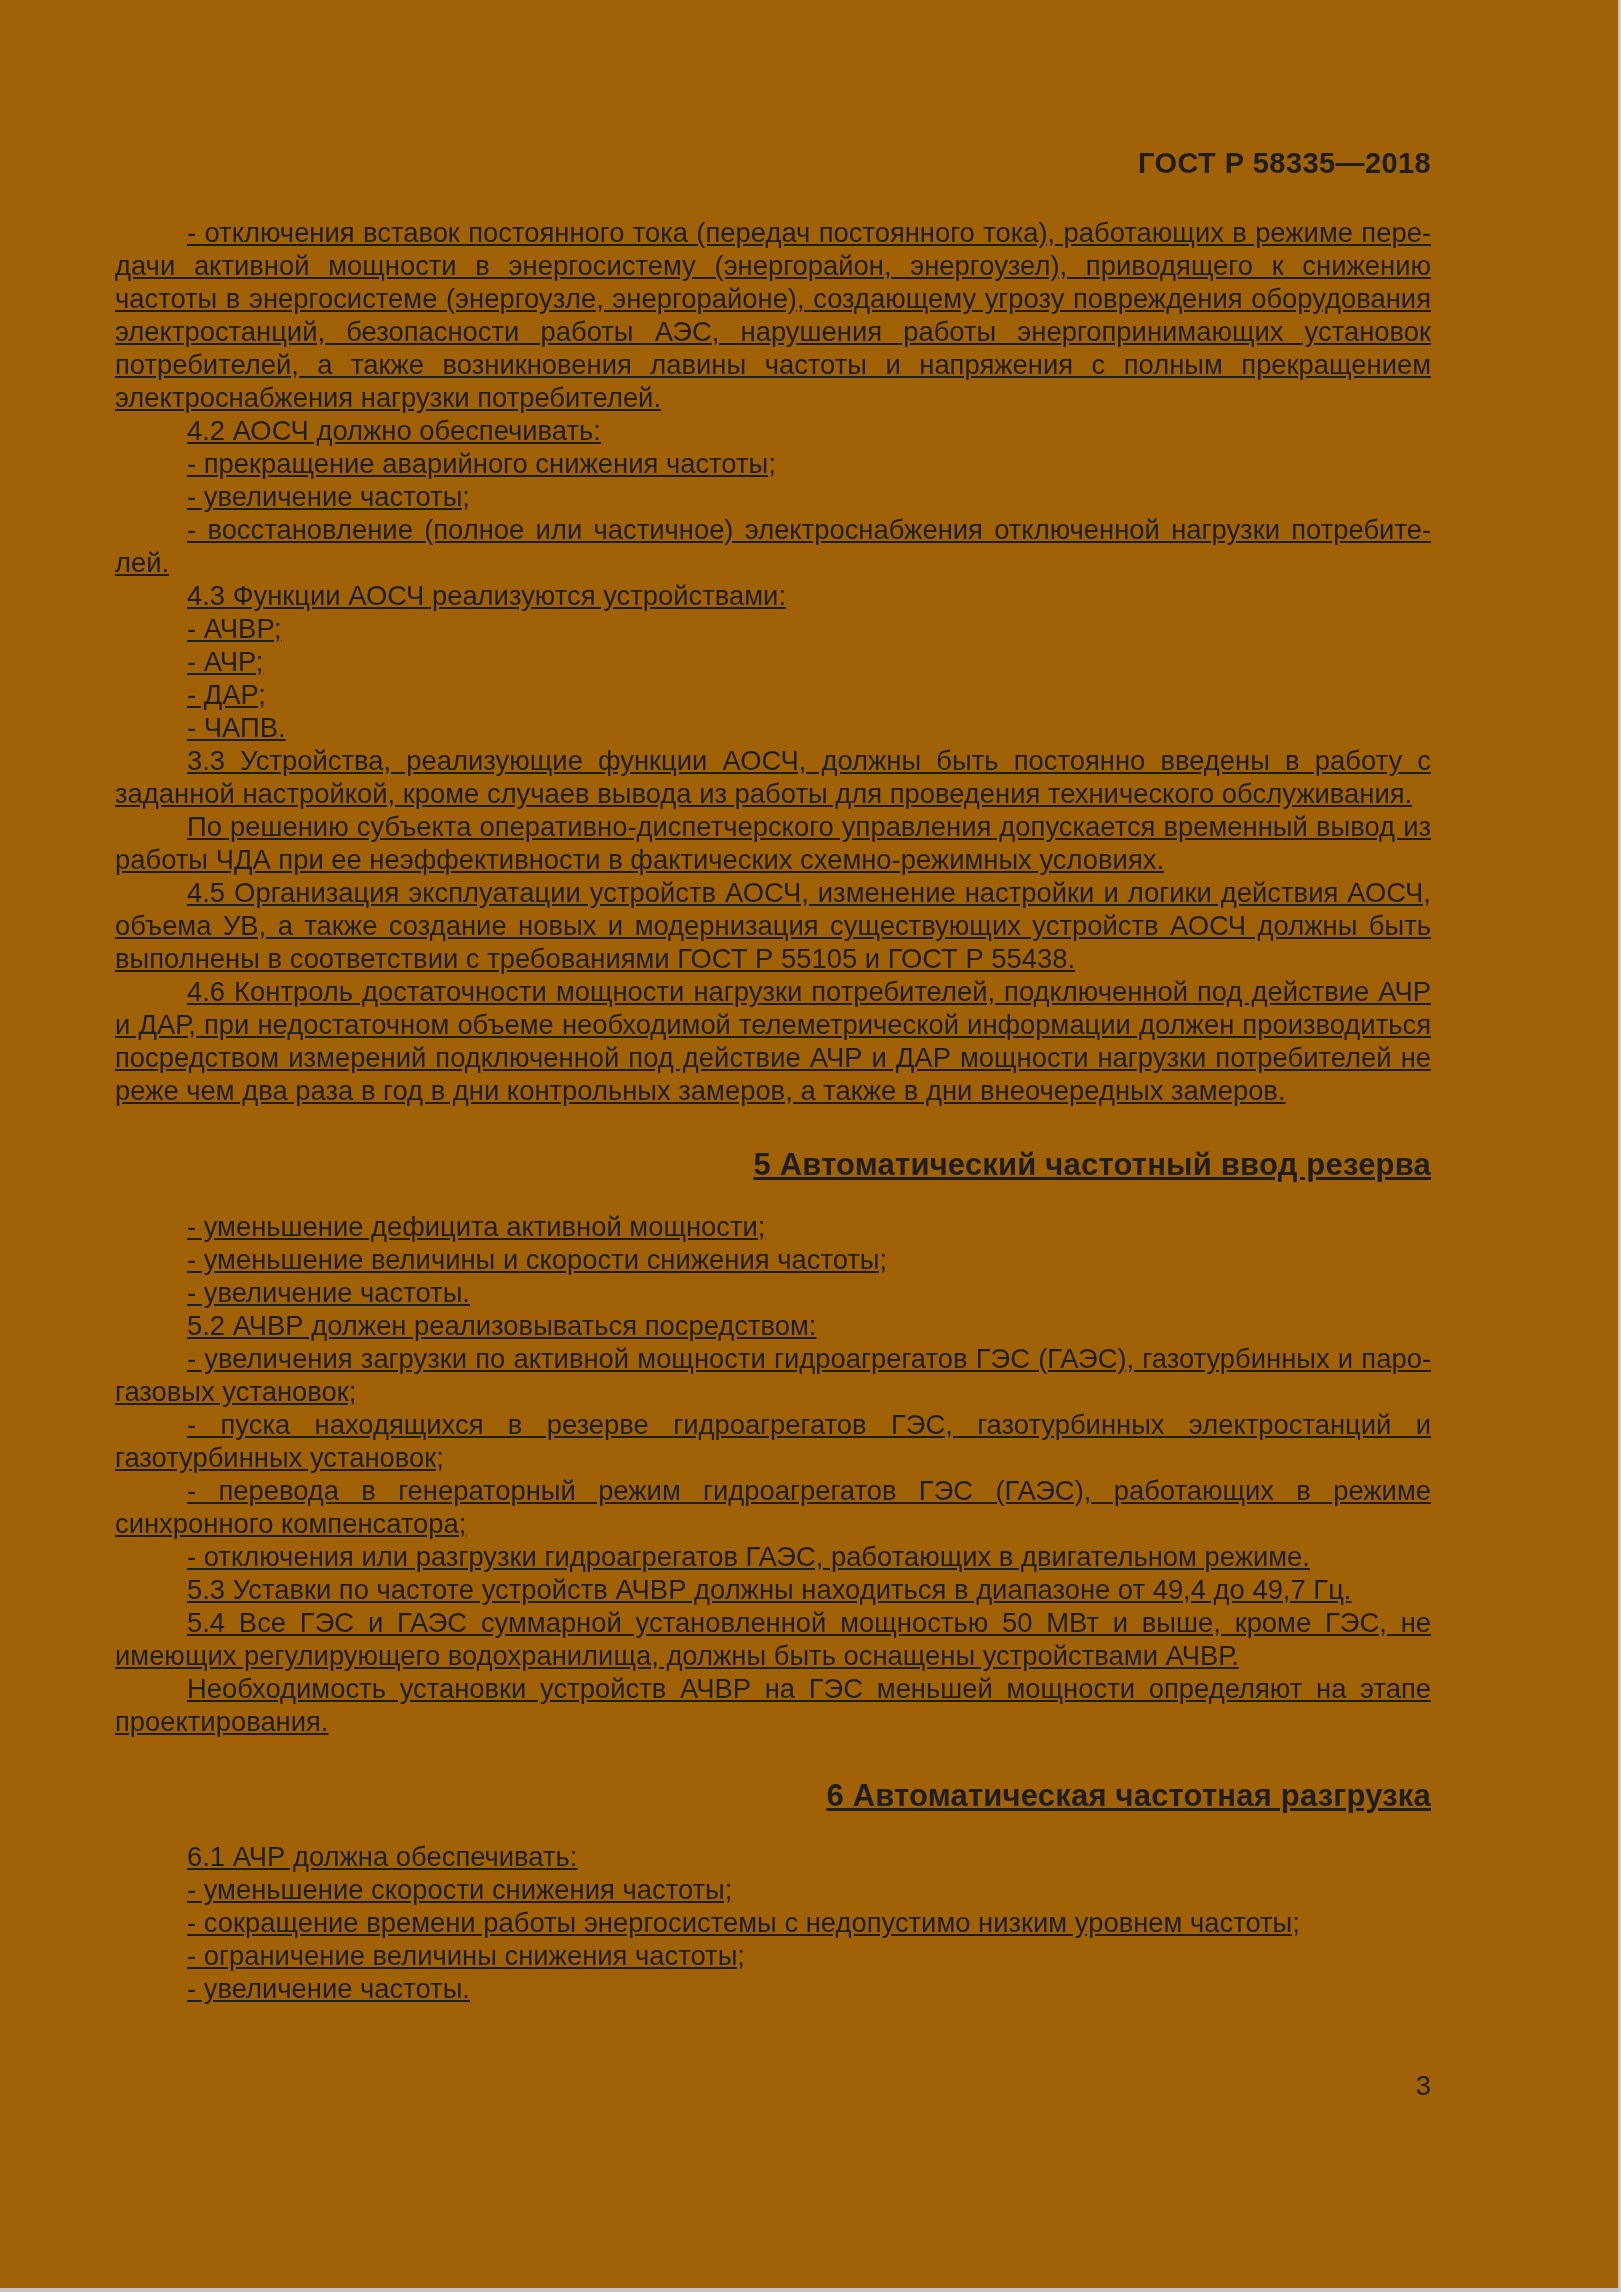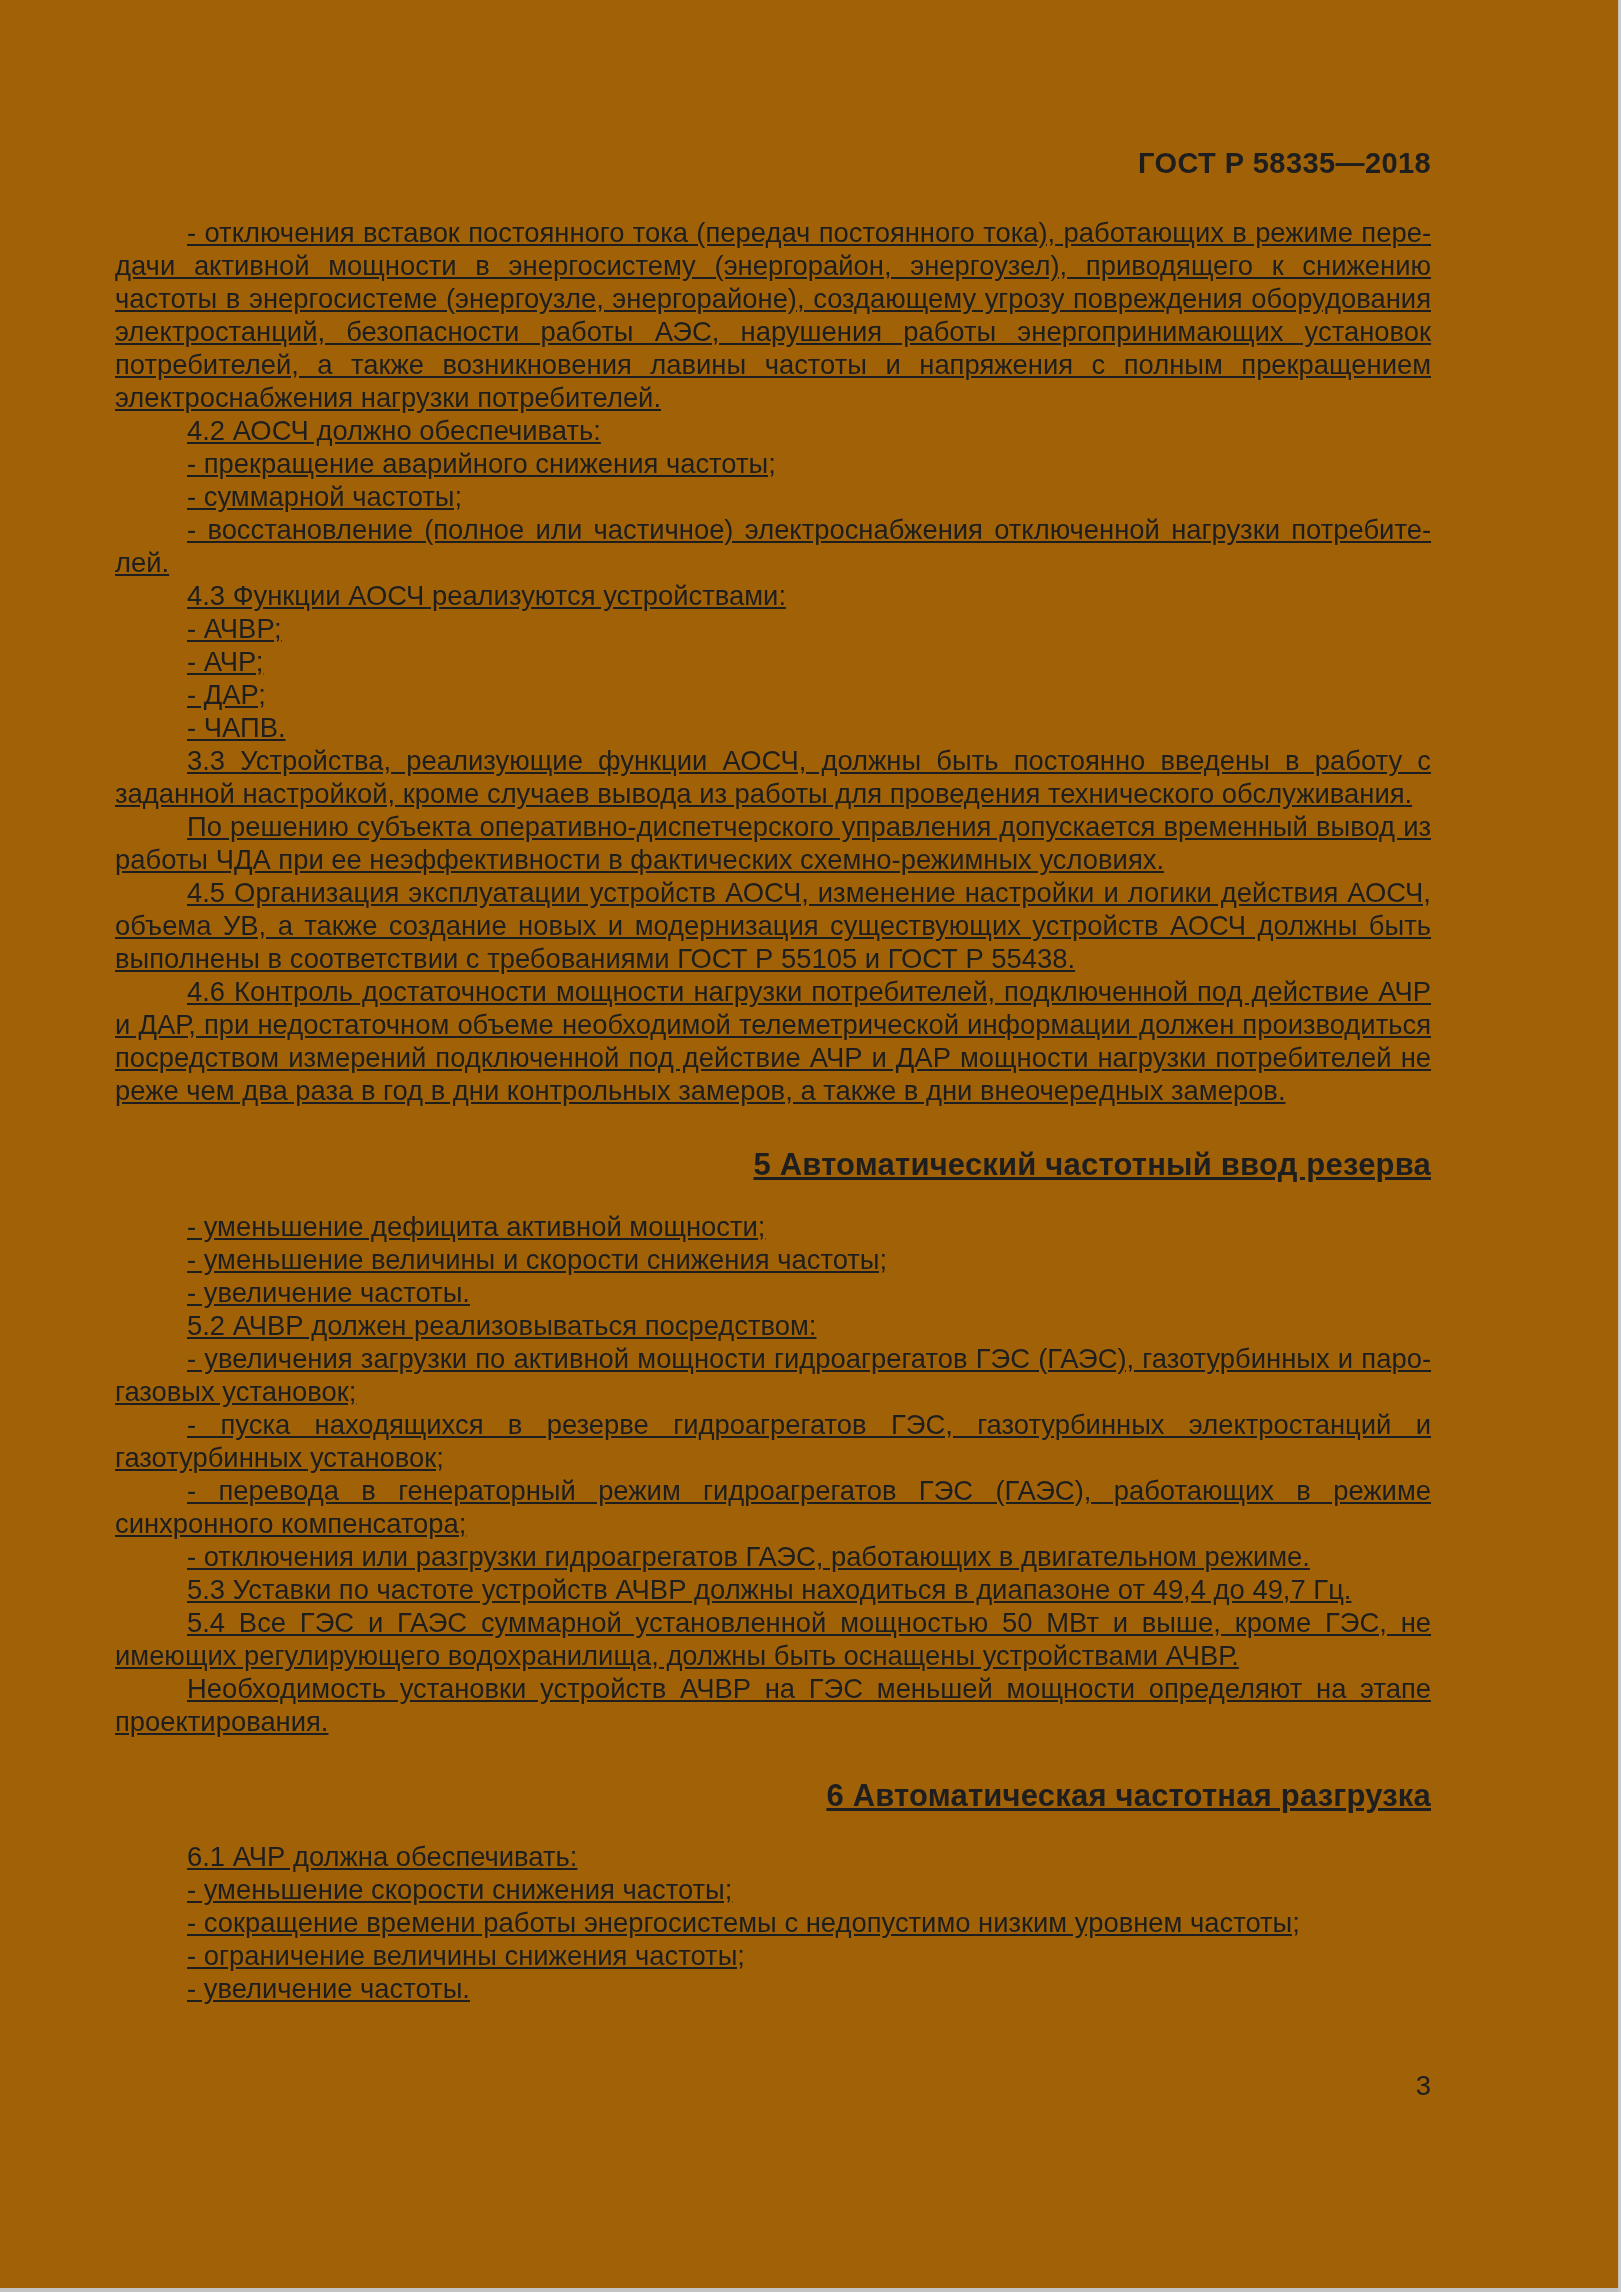--- a/index.html
+++ b/index.html
@@ -66,21 +66,21 @@
   <div class="doc-header">
     <span>ГОСТ Р 58335—2018</span>
   </div>
 
   <div class="doc-body">
 
     <section>
       <p class="para">- отключения вставок постоянного тока (передач постоянного тока), работающих в режиме пере­дачи активной мощности в энергосистему (энергорайон, энергоузел), приводящего к снижению частоты в энергосистеме (энергоузле, энергорайоне), создающему угрозу повреждения оборудования электро­станций, безопасности работы АЭС, нарушения работы энергопринимающих установок потребителей, а также возникновения лавины частоты и напряжения с полным прекращением электроснабжения на­грузки потребителей.</p>
       <p class="para">4.2 АОСЧ должно обеспечивать:</p>
       <p class="para">- прекращение аварийного снижения частоты;</p>
-      <p class="para">- суммарной частоты;</p>
+      <p class="para">- увеличение частоты;</p>
       <p class="para">- восстановление (полное или частичное) электроснабжения отключенной нагрузки потребите­лей.</p>
       <p class="para">4.3 Функции АОСЧ реализуются устройствами:</p>
       <p class="para">- АЧВР;</p>
       <p class="para">- АЧР;</p>
       <p class="para">- ДАР;</p>
       <p class="para">- ЧАПВ.</p>
       <p class="para">3.3 Устройства, реализующие функции АОСЧ, должны быть постоянно введены в работу с задан­ной настройкой, кроме случаев вывода из работы для проведения технического обслуживания.</p>
       <p class="para">По решению субъекта оперативно-диспетчерского управления допускается временный вывод из работы ЧДА при ее неэффективности в фактических схемно-режимных условиях.</p>
       <p class="para">4.5 Организация эксплуатации устройств АОСЧ, изменение настройки и логики действия АОСЧ, объема УВ, а также создание новых и модернизация существующих устройств АОСЧ должны быть вы­полнены в соответствии с требованиями ГОСТ Р 55105 и ГОСТ Р 55438.</p>
       <p class="para">4.6 Контроль достаточности мощности нагрузки потребителей, подключенной под действие АЧР и ДАР, при недостаточном объеме необходимой телеметрической информации должен производиться посредством измерений подключенной под действие АЧР и ДАР мощности нагрузки потребителей не реже чем два раза в год в дни контрольных замеров, а также в дни внеочередных замеров.</p>

